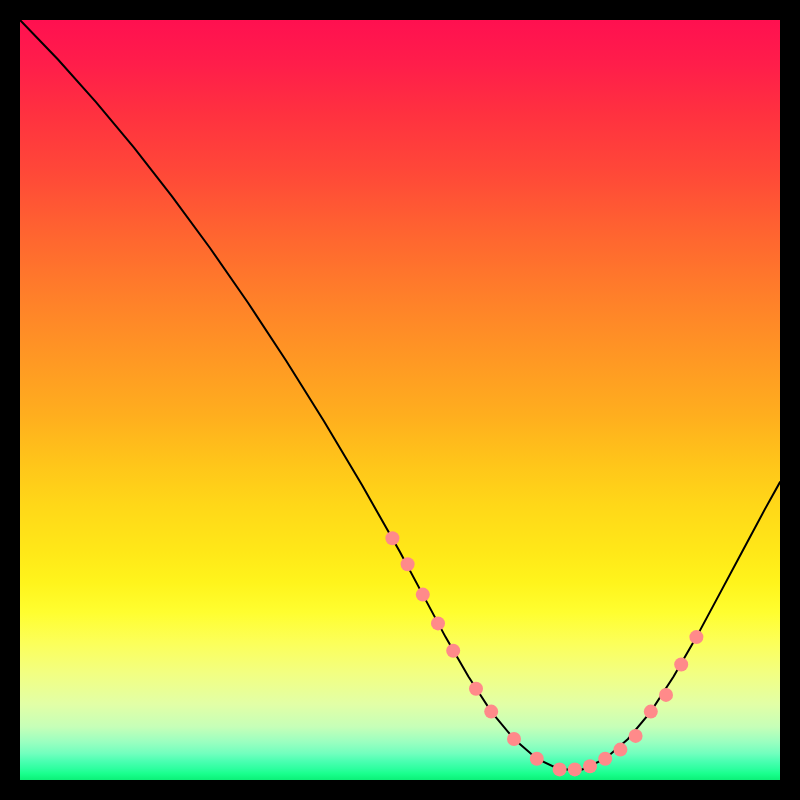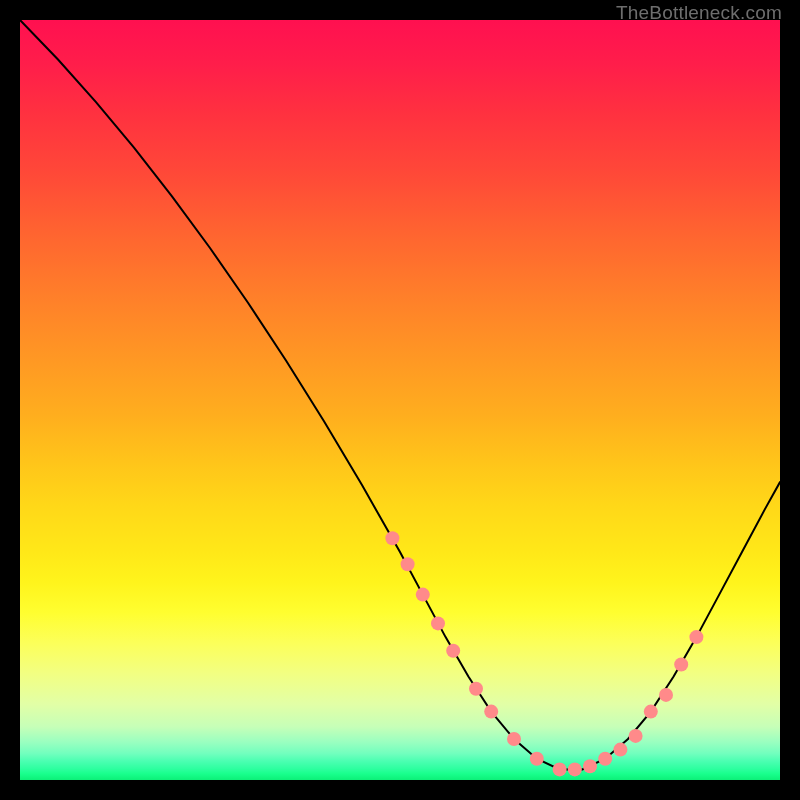--- a/index.html
+++ b/index.html
@@ -68,21 +68,20 @@
     color: #6e6e6e;
     font-size: 19px;
     font-weight: 500;
     letter-spacing: 0.2px;
   }
 </style>
 </head>
 <body>
 
 <div class="stage">
-  <div class="attribution">TheBottleneck.com</div>
   <div class="plot-area">
     <div class="gradient-bg"></div>
     <svg class="curve-svg" viewBox="0 0 760 760" preserveAspectRatio="none">
       <path id="curve-path" fill="none" stroke="#000000" stroke-width="2" stroke-linecap="round" d="M0.0 0.0 L38.0 39.5 L76.0 82.1 L114.0 127.7 L152.0 176.3 L190.0 228.0 L228.0 282.7 L266.0 340.5 L304.0 401.3 L342.0 465.1 L380.0 532.0 L402.8 574.6 L425.6 617.1 L448.4 656.6 L471.2 691.6 L494.0 719.0 L516.8 738.7 L539.6 749.4 L562.4 749.4 L585.2 738.7 L608.0 719.0 L630.8 691.6 L653.6 656.6 L676.4 617.1 L699.2 574.6 L722.0 532.0 L744.8 489.4 L760.0 462.1"></path>
       <g id="dots-group">
           <circle cx="372.4" cy="518.3" r="7" fill="#ff8a8a"></circle>
           <circle cx="387.6" cy="544.2" r="7" fill="#ff8a8a"></circle>
           <circle cx="402.8" cy="574.6" r="7" fill="#ff8a8a"></circle>
           <circle cx="418.0" cy="603.4" r="7" fill="#ff8a8a"></circle>
           <circle cx="433.2" cy="630.8" r="7" fill="#ff8a8a"></circle>

